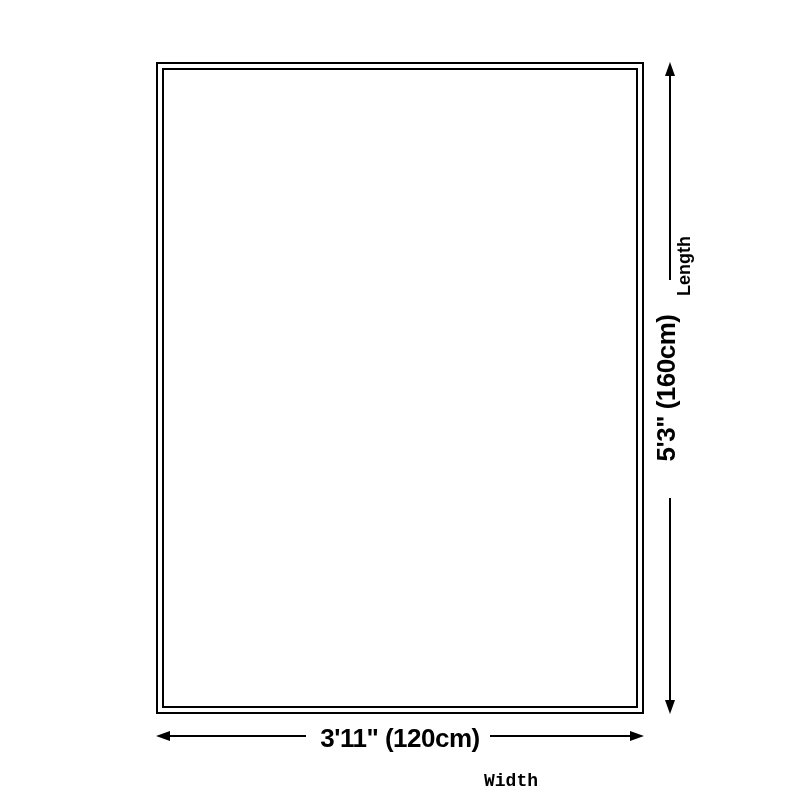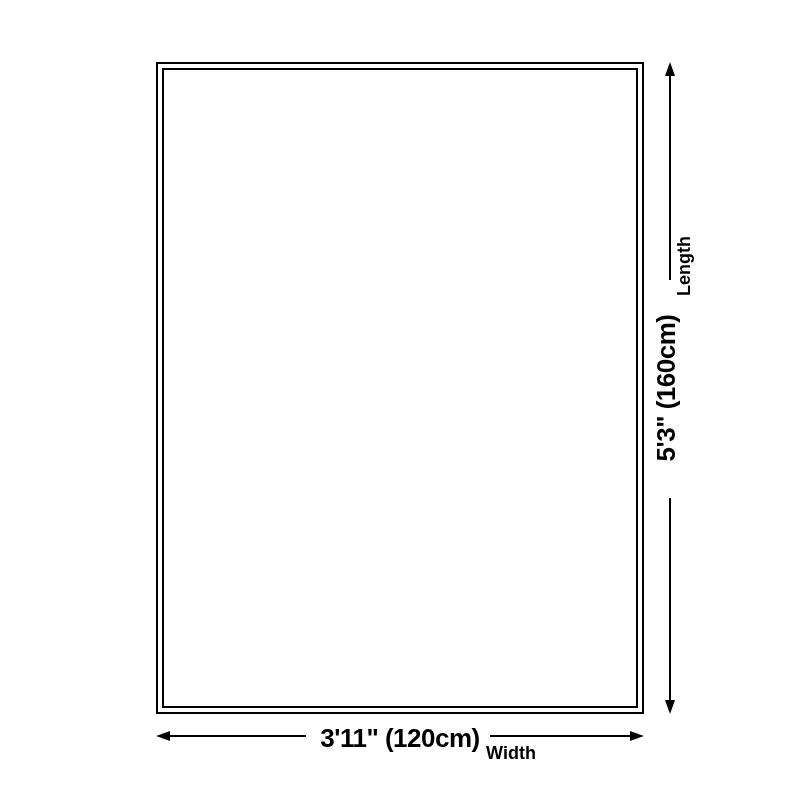--- a/index.html
+++ b/index.html
@@ -81,22 +81,23 @@
   }
   .length-axis {
     left: 684px; top: 266px;
     transform: translate(-50%, -50%) rotate(-90deg);
   }
   .width-value {
     left: 400px; top: 738px;
     transform: translate(-50%, -50%);
   }
   .width-axis {
-    left: 511px; top: 753px;
+    left: 511px; top: 781px;
     transform: translate(-50%, -50%);
+    font-family: Liberation Mono, monospace;
   }
 </style>
 </head>
 <body>
 
 <div class="canvas">
 
   <div class="rug-outer">
     <div class="rug-inner"></div>
   </div>

